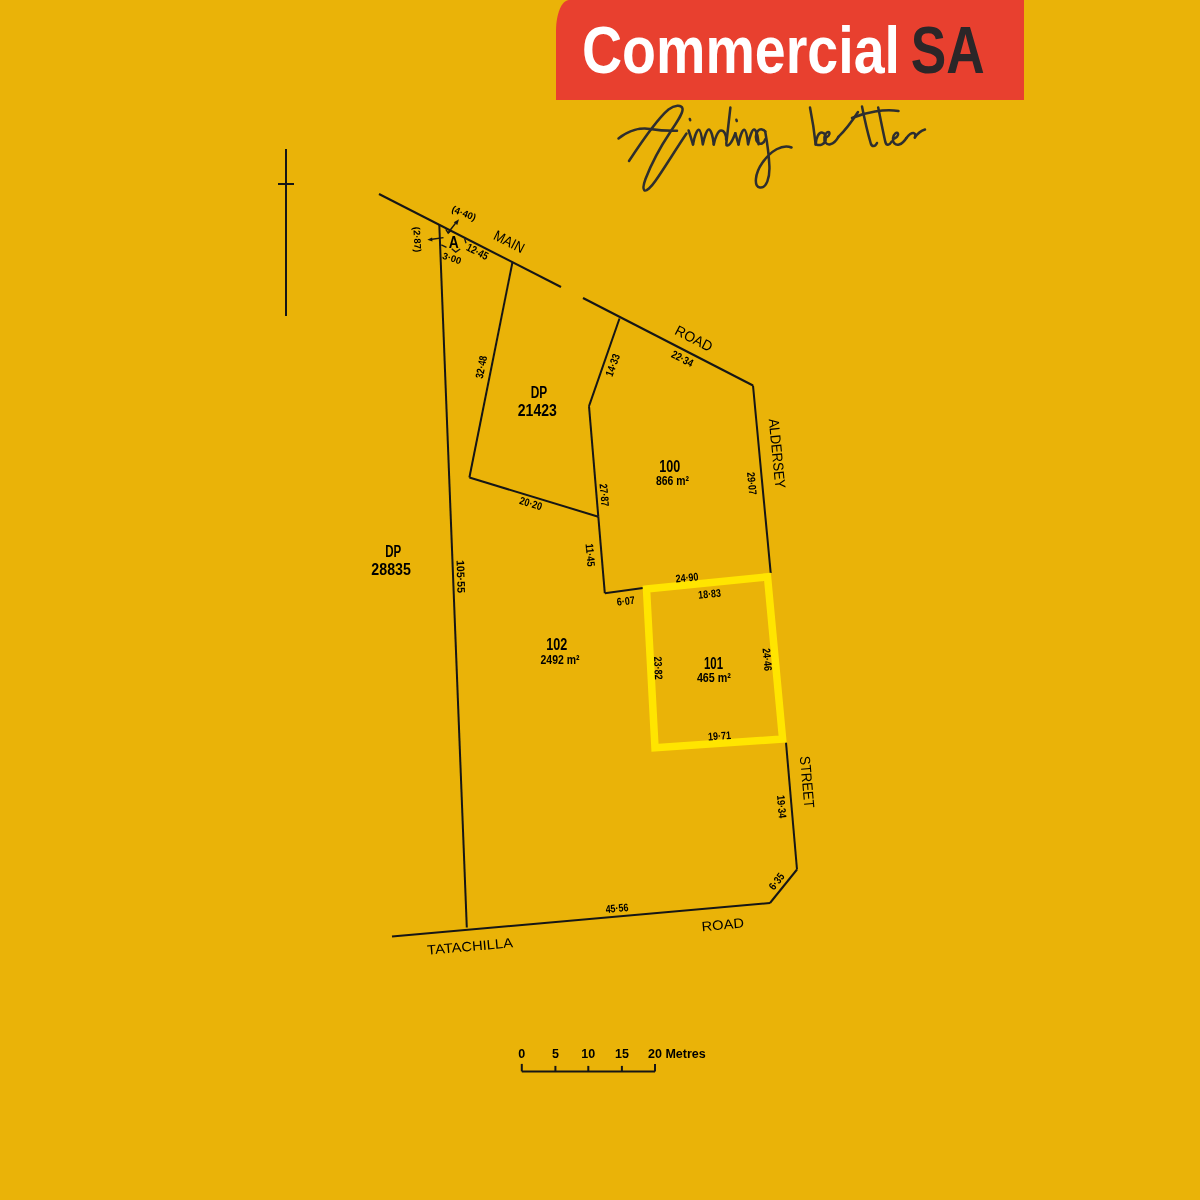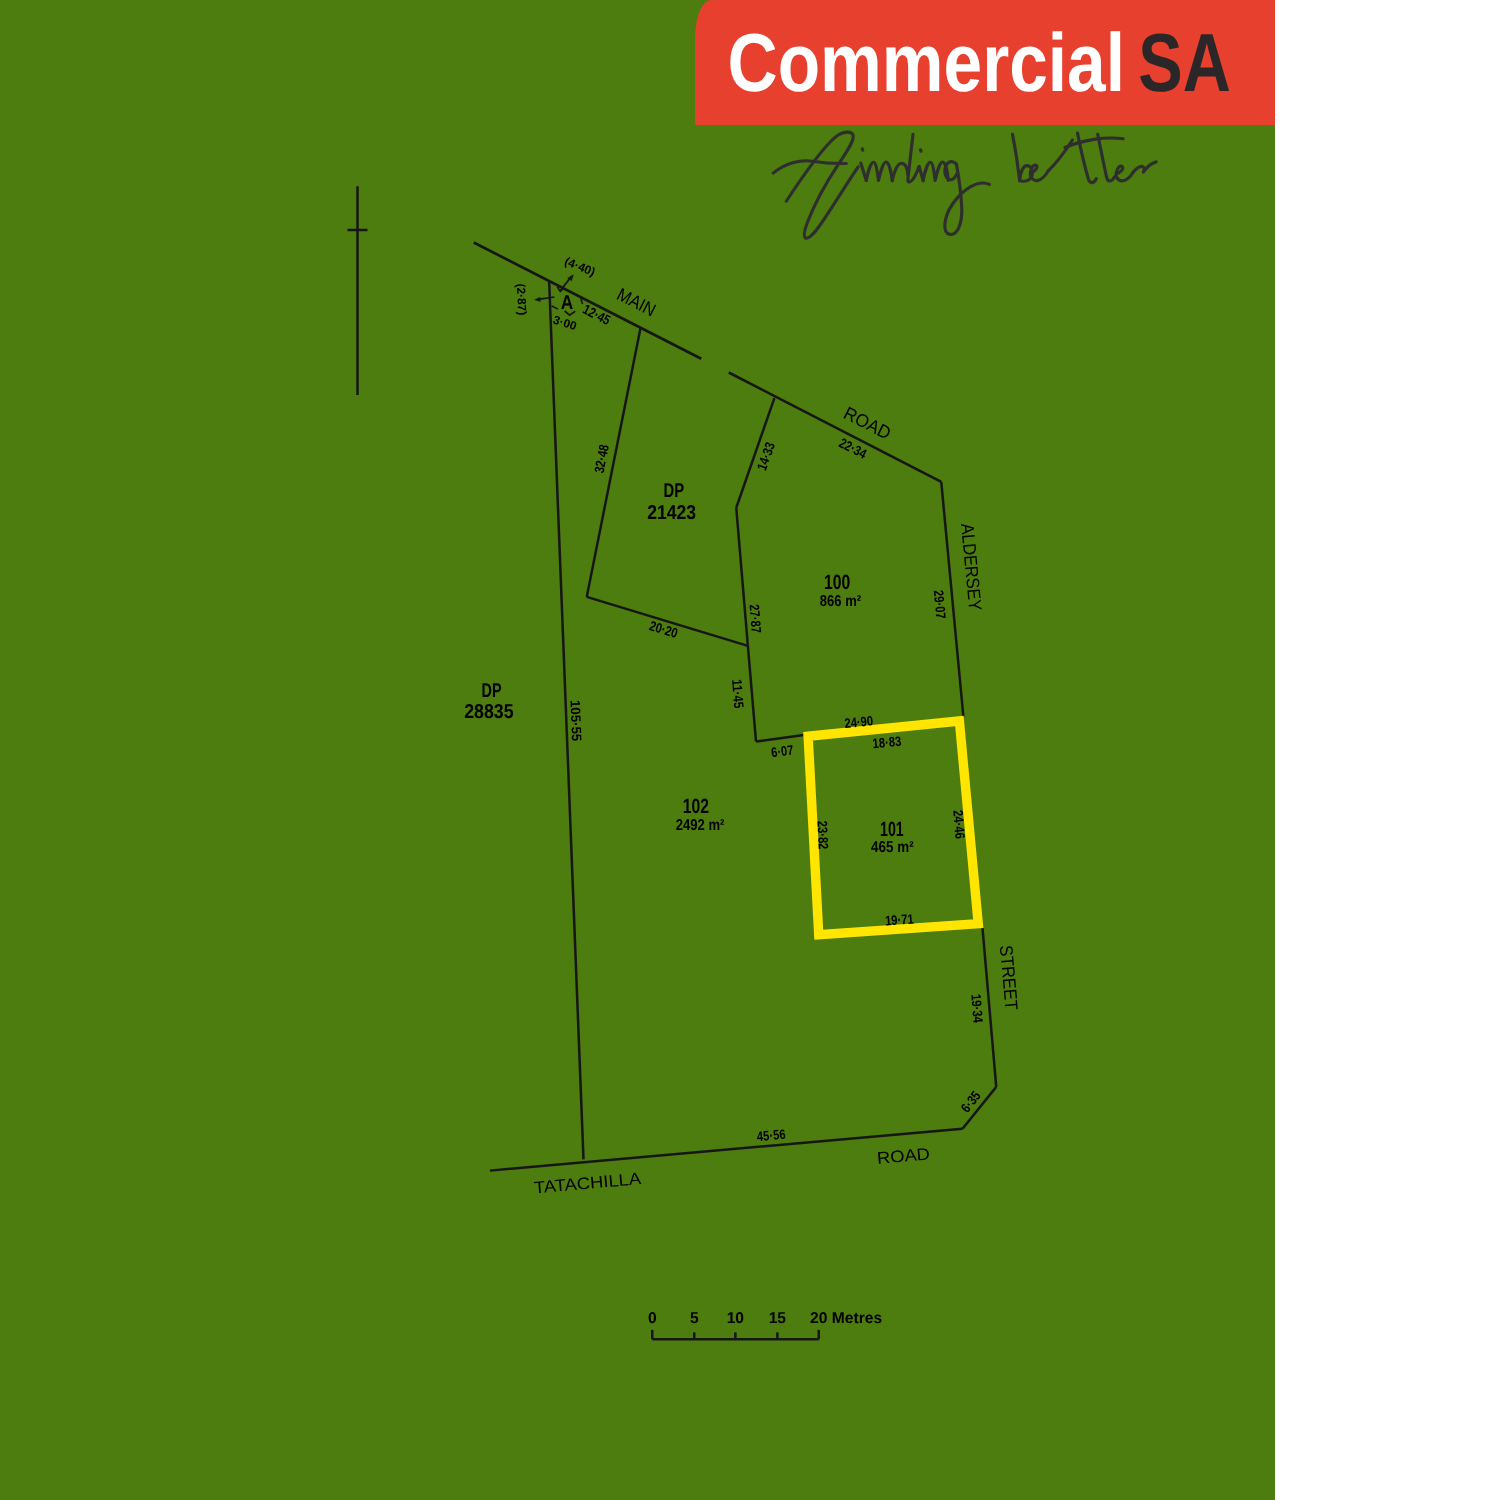--- a/index.html
+++ b/index.html
@@ -1,16 +1,16 @@
 <!DOCTYPE html>
 <html><head>
 <meta charset="utf-8">
 <style>
   html,body{margin:0;padding:0;background:#ffffff;}
-  .page{width:1020px;height:1200px;position:relative;background:#4d7c0f;overflow:hidden;}
+  .page{width:1200px;height:1200px;position:relative;background:#eab308;overflow:hidden;}
   text{font-family:"Liberation Sans", sans-serif;}
 </style>
 </head>
 <body>
 <div class="page">
 <svg width="1200" height="1200" viewBox="0 0 1200 1200">
 
   <path d="M556,100 L556,31 C556,13.9 561.8,0 569,0 L1024,0 L1024,100 Z" fill="#E8402F"></path>
 
   <text x="582" y="72.5" font-size="66" font-weight="bold" fill="#ffffff" textLength="318" lengthAdjust="spacingAndGlyphs">Commercial</text>

